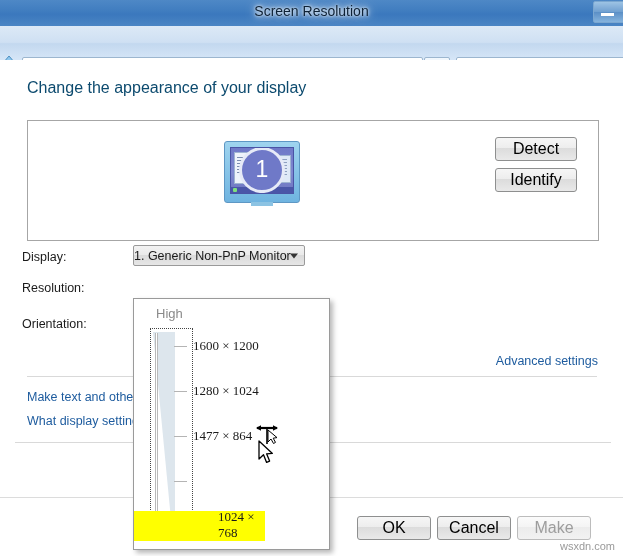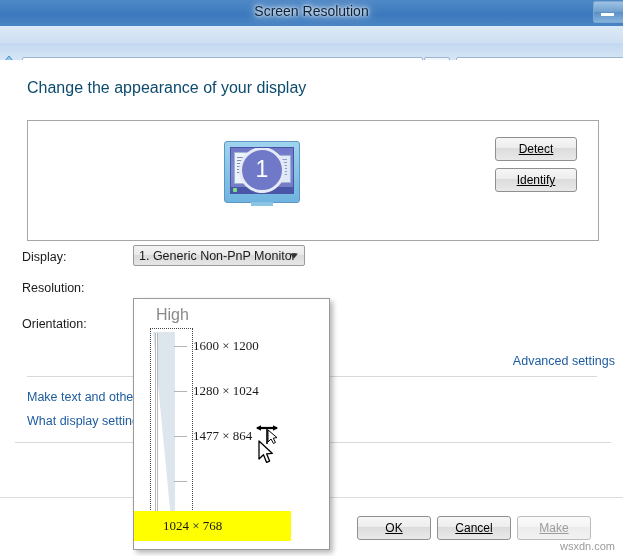--- a/index.html
+++ b/index.html
@@ -119,64 +119,64 @@
     display:flex;align-items:center;justify-content:center;
   }
   #mon-num{font-size:23px;color:#ffffff;line-height:1;font-family:"Liberation Sans",sans-serif;}
   #mon-base{
     position:absolute;left:50%;transform:translateX(-50%);bottom:-4px;width:22px;height:4px;background:#8cc3e3;
   }
   .wbtn{
     position:absolute;height:22px;width:80px;
     background:linear-gradient(180deg,#f6f6f6 0%,#ededed 46%,#dcdcdc 47%,#e9e9e9 100%);
     border:1px solid #8e8f8f;border-radius:3px;
-    font-size:12px;color:#000;display:flex;align-items:center;justify-content:center;text-decoration:underline;
+    font-size:16px;color:#000;display:flex;align-items:center;justify-content:center;
   }
   .wbtn.disabled{color:#9d9d9d;border-color:#bcbcbc;
     background:linear-gradient(180deg,#fbfbfb 0%,#f4f4f4 46%,#ececec 47%,#f2f2f2 100%);}
   #detect-btn{left:467px;top:16px;}
   #identify-btn{left:467px;top:47px;}
   
   .flabel{position:absolute;font-size:12.5px;color:#1a1a1a;white-space:nowrap;}
   #lbl-display{left:22px;top:190px;}
   #lbl-resolution{left:22px;top:221px;}
   #lbl-orientation{left:22px;top:257px;}
   .combo{
     position:absolute;height:21px;
     background:linear-gradient(180deg,#f3f3f3 0%,#eaeaea 46%,#dadada 47%,#e6e6e6 100%);
     border:1px solid #9a9a9a;border-radius:2px;
     display:flex;align-items:center;box-sizing:border-box;
   }
-  .combo .ctext{font-size:12.5px;color:#1a1a1a;margin-left:5px;white-space:nowrap;}
+  .combo .ctext{font-size:12.5px;color:#1a1a1a;white-space:nowrap;}
   .combo .carrow{
     position:absolute;right:6px;top:50%;transform:translateY(-50%);
     width:0;height:0;border-left:4.5px solid transparent;border-right:4.5px solid transparent;border-top:5px solid #333;
   }
   #display-combo{left:133px;top:185px;width:172px;}
   #resolution-combo{left:133px;top:217px;width:87px;}
   
   .wlink{position:absolute;font-size:12.5px;color:#1d5b9e;white-space:nowrap;}
-  #link-advanced{right:8px;top:294px;margin-left:10px;}
+  #link-advanced{right:25px;top:294px;margin-left:10px;}
   #link-maketext{left:27px;top:330px;}
   #link-whatdisplay{left:27px;top:354px;}
   .hrule{position:absolute;height:1px;background:#d9d9d9;}
   #rule-top{left:27px;top:316px;width:570px;}
   #rule-bottom{left:15px;top:382px;width:596px;}
   #rule-footer{left:0px;top:437px;width:623px;background:#dcdcdc;}
   #ok-btn{left:357px;top:456px;width:72px;}
   #cancel-btn{left:437px;top:456px;width:72px;}
   #apply-btn{left:517px;top:456px;width:72px;}
   
   #popup{
     position:absolute;left:133px;top:238px;width:197px;height:252px;
     background:#ffffff;border:1px solid #9a9a9a;
     box-shadow:3px 3px 5px rgba(0,0,0,.28);
     box-sizing:border-box;
   }
-  #pop-high{position:absolute;left:22px;top:7px;font-size:16px;color:#8a8a8a;}
+  #pop-high{position:absolute;left:22px;top:7px;font-size:13px;color:#8a8a8a;}
   #pop-low{position:absolute;left:25px;bottom:5px;font-size:12.5px;color:#8a8a8a;}
   #slider-focus{
     position:absolute;left:16px;top:29px;width:43px;height:198px;
     border:1px dotted #444;box-sizing:border-box;
   }
   #wedge-shape{
     position:absolute;left:19px;top:33px;width:22px;height:188px;
     background:#dde6ed;
     clip-path:polygon(100% 0, 100% 100%, 82% 100%, 0 0);
   }
@@ -184,21 +184,21 @@
     position:absolute;left:21px;top:34px;width:3px;height:186px;
     background:linear-gradient(90deg,#b9b9b9 0 1px,#ffffff 1px 2px,#b9b9b9 2px 3px);
   }
   .tick{position:absolute;left:40px;width:13px;height:1px;background:#b4b4b4;}
   .res-item{
     position:absolute;left:59px;width:138px;height:30px;
     display:flex;align-items:center;
     font-size:13px;color:#1a1a1a;font-family:"Liberation Serif",serif;
   }
   .res-item .rtxt{margin-left:0px;}
-  .res-item.selected{background:#ffff00;width:157px;left:0px;padding-left:29px;box-sizing:border-box;}
+  .res-item.selected{background:#ffff00;width:131px;left:0px;padding-left:84px;box-sizing:border-box;align-items:flex-end;}
   
   #cursor-resize{position:absolute;left:255px;top:364px;width:24px;height:22px;}
   #cursor-arrow{position:absolute;left:258px;top:380px;width:20px;height:26px;}
   
   #watermark{
     position:absolute;right:8px;bottom:4px;font-size:11px;color:#9a9a9a;
     font-family:"Liberation Sans",sans-serif;
     margin-top:46px;
   }
 </style>

